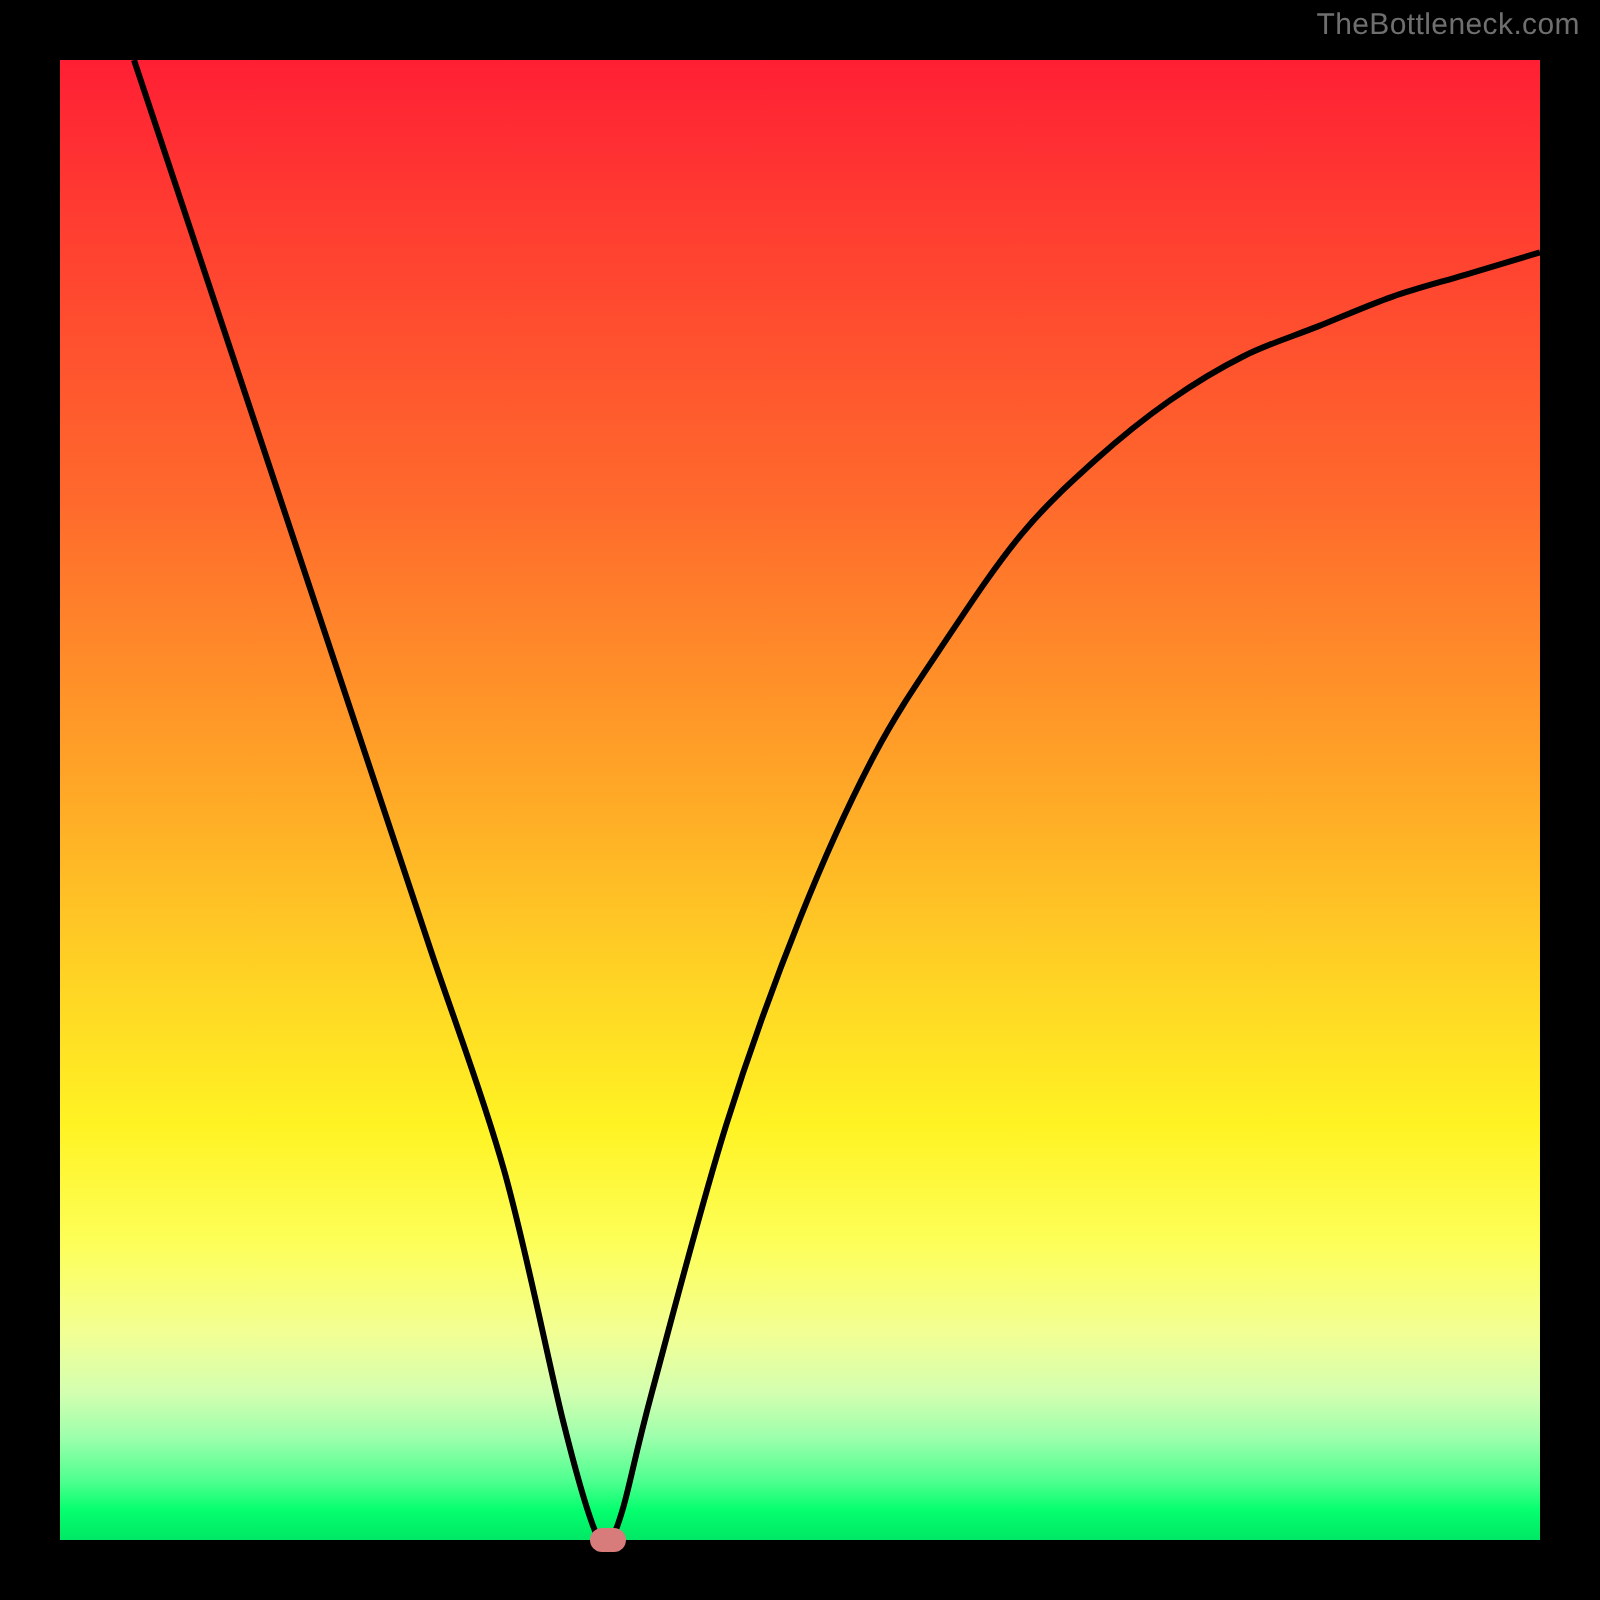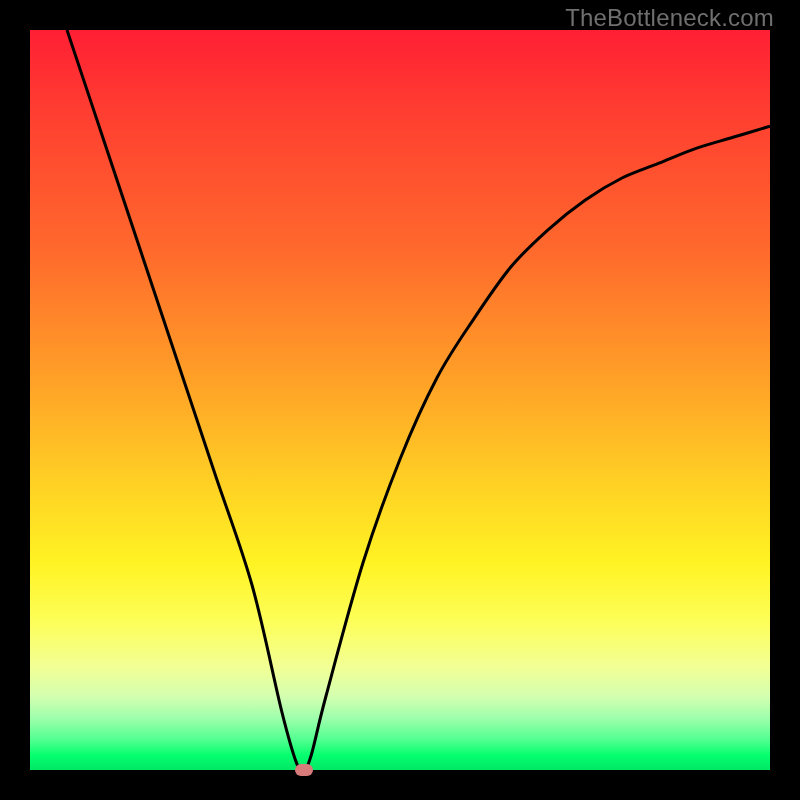--- a/index.html
+++ b/index.html
@@ -48,23 +48,23 @@
     position: absolute;
     width: 18px;
     height: 12px;
     border-radius: 6px;
     background: #d87b7b;
     transform: translate(-50%, -50%);
   }
   .attribution {
     position: absolute;
     top: 4px;
-    right: 26px;
+    right: 10px;
     color: #6f6f6f;
-    font-size: 24px;
+    font-size: 15px;
     letter-spacing: 0.2px;
     user-select: none;
   }
 </style>
 </head>
 <body>
 
 <div class="attribution">TheBottleneck.com</div>
 
 <div class="frame">

